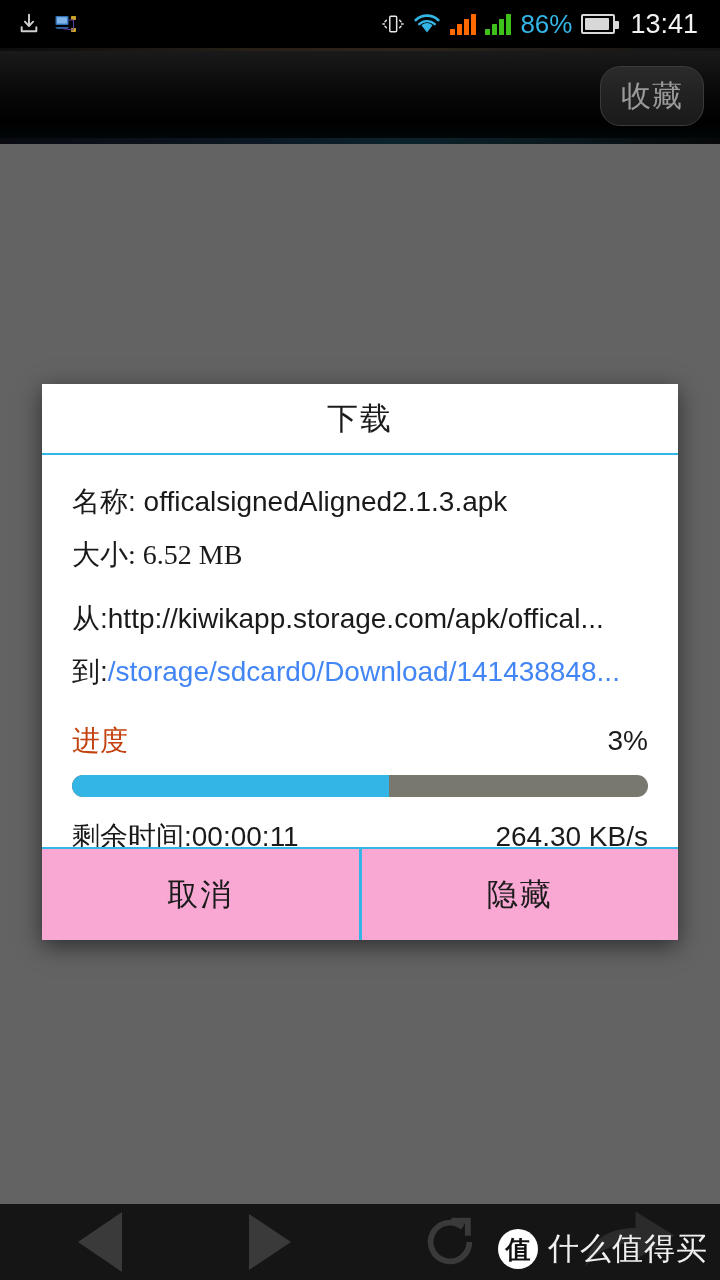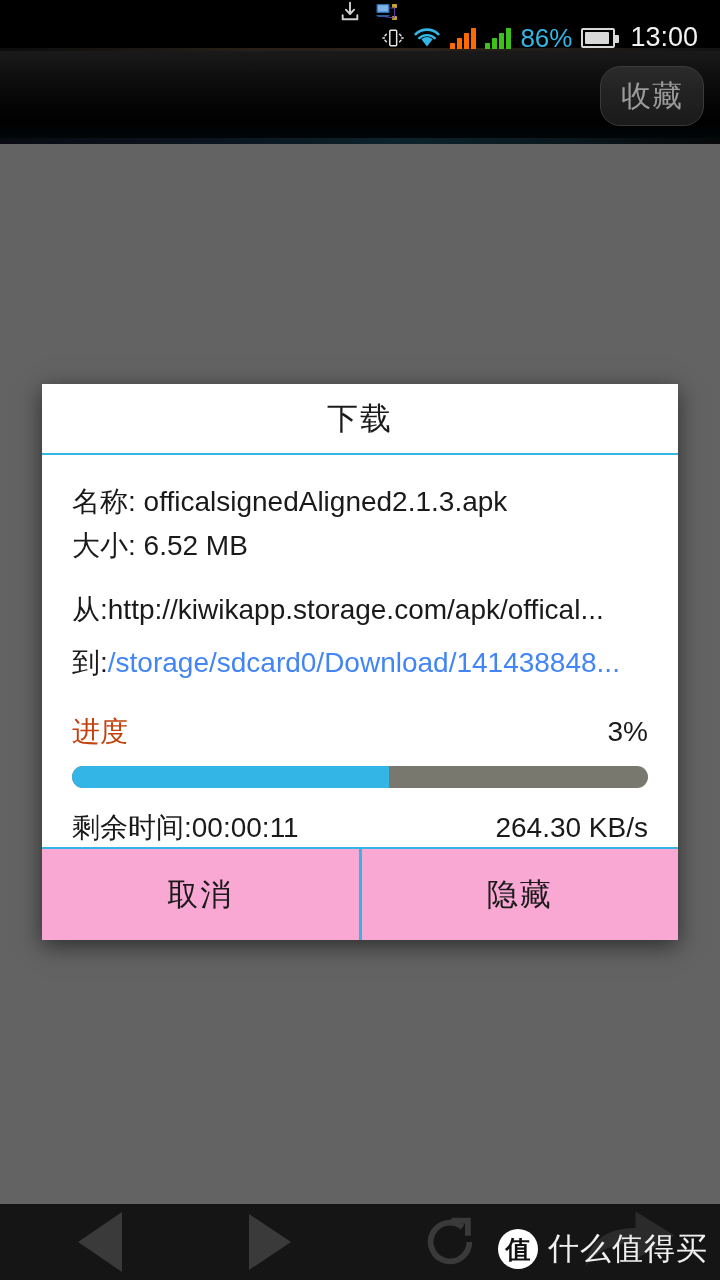--- a/index.html
+++ b/index.html
@@ -16,21 +16,20 @@
     overflow:hidden;
   }
 
   
   #status-bar {
     position:absolute; left:0; top:0;
     width:720px; height:48px;
     background:#000;
     display:flex; align-items:center;
     z-index:40;
-    flex-direction:column;
   }
   .sb-left { display:flex; align-items:center; gap:14px; padding-left:18px; }
   .sb-right {
     margin-left:auto; display:flex; align-items:center;
     gap:9px; padding-right:22px;
   }
 
   .icon-download-sb { width:22px; height:22px; display:block; }
   .icon-usb-debug { width:24px; height:24px; display:block; }
   .icon-vibrate { width:22px; height:24px; display:block; }
@@ -116,21 +115,21 @@
   }
 
   #dialog-content { padding:0 30px; }
 
   .row-line {
     font-size:28px; color:#1a1a1a;
     white-space:nowrap;
     line-height:1;
   }
   .r-name  { margin-top:33px; }
-  .r-size  { margin-top:16px; }
+  .r-size  { margin-top:25px;font-family:Liberation Serif, serif; }
   .r-from  { margin-top:36px; }
   .r-to    { margin-top:25px; }
   .link-blue { color:#4285F4; }
 
   .progress-head {
     display:flex; align-items:baseline; justify-content:space-between;
     margin-top:36px;
   }
   .progress-head .lbl { font-size:28px; color:#c2410c;font-family:Liberation Mono, monospace; }
   .progress-head .val { font-size:28px; color:#1a1a1a; }
@@ -254,21 +253,21 @@
       <span class="sig green">
         <i></i>
           <i></i>
           <i></i>
           <i></i>
       </span>
       <span class="battery-pct">86%</span>
       <span class="battery-icon">
         <span class="battery-fill" style="width:24px"></span>
       </span>
-      <span class="sb-clock">13:00</span>
+      <span class="sb-clock">13:41</span>
     </div>
   </div>
 
   <div id="app-bar">
     <div id="favorite-button">收藏</div>
   </div>
 
   <div id="page-body"></div>
 
   <div id="download-dialog">

